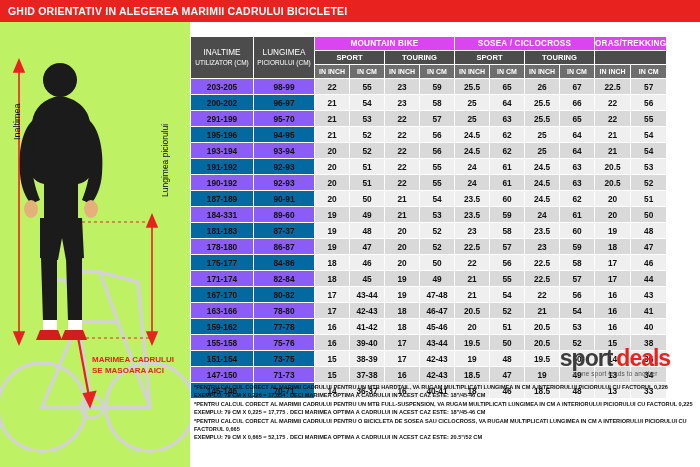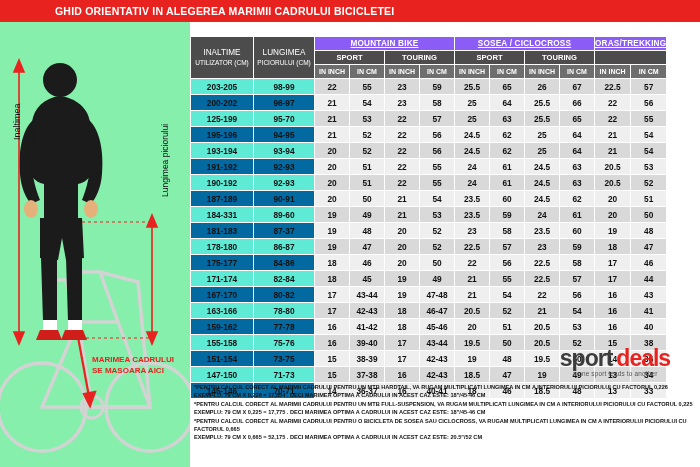--- a/index.html
+++ b/index.html
@@ -14,28 +14,27 @@
   .title-bar{
     position:absolute;left:0;top:0;width:700px;height:22px;
     background:#e8231f;
     display:flex;align-items:center;
   }
   .title-bar .title-text{
     color:#ffffff;
     font-size:10.5px;
     font-weight:bold;
     letter-spacing:.2px;
-    padding-left:23px;
+    padding-left:8px;
     white-space:nowrap;
-    margin-left:32px;
   }
   
   .illus{
     position:absolute;left:0;top:22px;width:190px;height:445px;
-    background:#86efac;
+    background:#bef264;
   }
   .bike-svg{position:absolute;left:0;top:0;}
   .label-height{
     position:absolute;
     left:12px;top:118px;
     font-size:9px;color:#111;
     transform:rotate(-90deg);
     transform-origin:left top;
     white-space:nowrap;
   }
@@ -62,37 +61,36 @@
   td,th{
     border:1px solid #ffffff;
     font-size:8.3px;
     text-align:center;
     color:#111;
     padding:0;
     height:15px;
     font-weight:bold;
   }
   thead .grp{
-    background:#8b5cf6;color:#fff;font-size:8.2px;font-weight:bold;height:13px;
+    background:#d946ef;color:#fff;font-size:8.2px;font-weight:bold;height:13px;
     letter-spacing:.2px;
-    text-decoration:underline;
   }
   thead .sub{
     background:#4c4c4c;color:#fff;font-size:7.6px;font-weight:bold;height:13px;
   }
   thead .unit{
     background:#6e6e6e;color:#fff;font-size:7px;font-weight:bold;height:13px;
   }
   thead .tallhead{
     background:#4c4c4c;color:#fff;font-size:8.2px;font-weight:normal;
     line-height:10px;
   }
   tbody tr td{background:#d9d9d9;}
   tbody tr.alt td{background:#efefef;}
-  tbody td.c0,tbody td.c1{background:#5eead4;}
+  tbody td.c0,tbody td.c1{background:#8b5cf6;}
   tbody tr.alt td.c0,tbody tr.alt td.c1{background:#0369a1;}
   .w0{width:62px;}
   .w1{width:60px;}
   .wn{width:34px;}
   
   .notes{
     position:absolute;left:194px;top:383px;width:500px;
     font-size:5.6px;line-height:8.4px;color:#111;font-weight:bold;
   }
   .notes .n{display:block;}
@@ -245,21 +243,21 @@
           <td class="wn">23</td>
           <td class="wn">58</td>
           <td class="wn">25</td>
           <td class="wn">64</td>
           <td class="wn">25.5</td>
           <td class="wn">66</td>
           <td class="wn">22</td>
           <td class="wn">56</td>
         </tr>
         <tr>
-          <td class="c0 w0">125-199</td>
+          <td class="c0 w0">291-199</td>
           <td class="c1 w1">95-70</td>
           <td class="wn">21</td>
           <td class="wn">53</td>
           <td class="wn">22</td>
           <td class="wn">57</td>
           <td class="wn">25</td>
           <td class="wn">63</td>
           <td class="wn">25.5</td>
           <td class="wn">65</td>
           <td class="wn">22</td>

